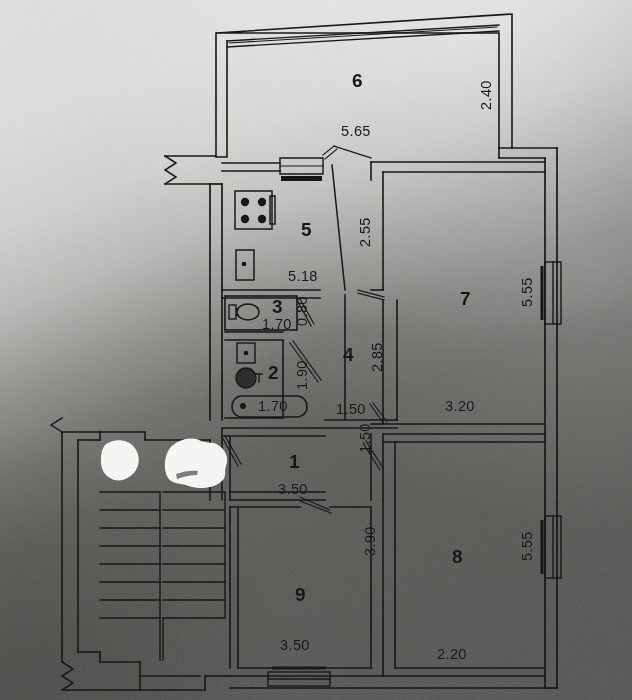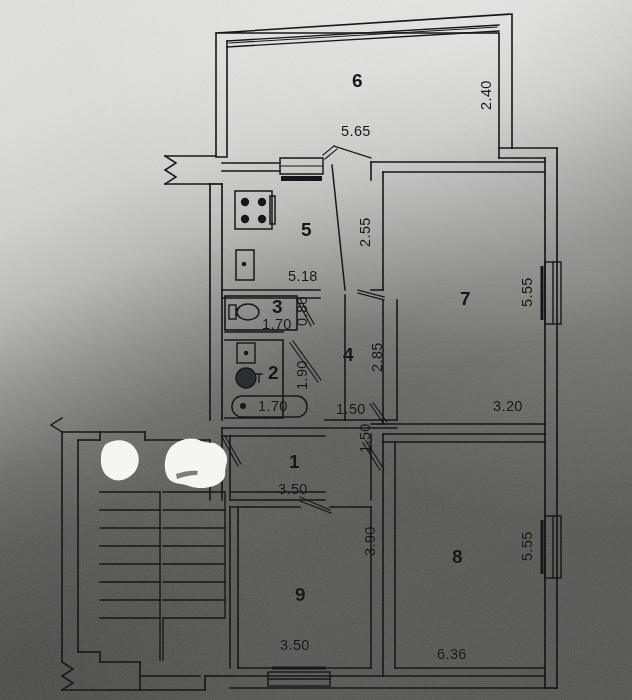--- a/index.html
+++ b/index.html
@@ -370,28 +370,28 @@
 
   <div class="lbl room-no" style="left:268px; top:362px;">2</div>
   <div class="lbl dim" style="left:258px; top:398px;">1.70</div>
   <div class="lbl dim vert" style="left:294px; top:390px;">1.90</div>
 
   <div class="lbl room-no" style="left:343px; top:344px;">4</div>
   <div class="lbl dim" style="left:336px; top:401px;">1.50</div>
   <div class="lbl dim vert" style="left:369px; top:372px;">2.85</div>
 
   <div class="lbl room-no" style="left:460px; top:288px;">7</div>
-  <div class="lbl dim" style="left:445px; top:398px;margin-left:48px;">3.20</div>
+  <div class="lbl dim" style="left:445px; top:398px;">3.20</div>
   <div class="lbl dim vert" style="left:519px; top:307px;">5.55</div>
 
   <div class="lbl room-no" style="left:289px; top:451px;">1</div>
   <div class="lbl dim" style="left:278px; top:481px;">3.50</div>
   <div class="lbl dim vert" style="left:357px; top:453px;">1.50</div>
 
   <div class="lbl room-no" style="left:295px; top:584px;">9</div>
   <div class="lbl dim" style="left:280px; top:637px;">3.50</div>
   <div class="lbl dim vert" style="left:362px; top:556px;">3.90</div>
 
   <div class="lbl room-no" style="left:452px; top:546px;">8</div>
-  <div class="lbl dim" style="left:437px; top:646px;">6.36</div>
+  <div class="lbl dim" style="left:437px; top:646px;">2.20</div>
   <div class="lbl dim vert" style="left:519px; top:561px;">5.55</div>
 
 </div>
 
 </body></html>

